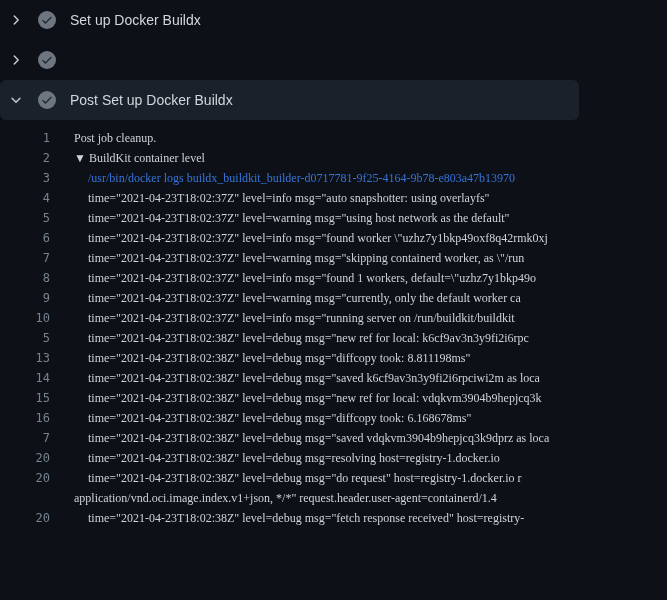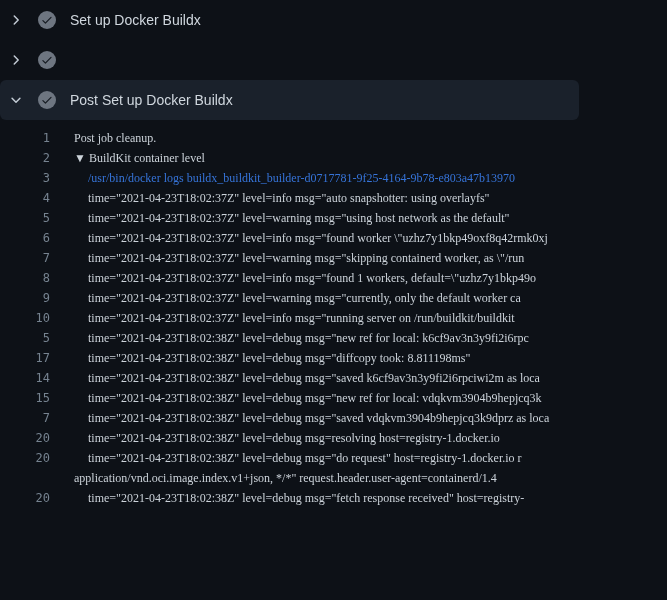--- a/index.html
+++ b/index.html
@@ -191,34 +191,38 @@
         <span class="txt ind">time="2021-04-23T18:02:37Z" level=info msg="running server on /run/buildkit/buildkit</span>
       </div>
 
 
       <div class="lrow">
         <span class="num">5</span>
         <span class="txt ind">time="2021-04-23T18:02:38Z" level=debug msg="new ref for local: k6cf9av3n3y9fi2i6rpc</span>
       </div>
 
       <div class="lrow">
-        <span class="num">17</span>
+        <span class="num">13</span>
         <span class="txt ind">time="2021-04-23T18:02:38Z" level=debug msg="diffcopy took: 8.811198ms"</span>
       </div>
 
       <div class="lrow">
         <span class="num">14</span>
         <span class="txt ind">time="2021-04-23T18:02:38Z" level=debug msg="saved k6cf9av3n3y9fi2i6rpciwi2m as loca</span>
       </div>
 
       <div class="lrow">
         <span class="num">15</span>
         <span class="txt ind">time="2021-04-23T18:02:38Z" level=debug msg="new ref for local: vdqkvm3904b9hepjcq3k</span>
       </div>
 
+      <div class="lrow">
+        <span class="num">16</span>
+        <span class="txt ind">time="2021-04-23T18:02:38Z" level=debug msg="diffcopy took: 6.168678ms"</span>
+      </div>
 
       <div class="lrow">
         <span class="num">7</span>
         <span class="txt ind">time="2021-04-23T18:02:38Z" level=debug msg="saved vdqkvm3904b9hepjcq3k9dprz as loca</span>
       </div>
 
       <div class="lrow">
         <span class="num">20</span>
         <span class="txt ind">time="2021-04-23T18:02:38Z" level=debug msg=resolving host=registry-1.docker.io</span>
       </div>

